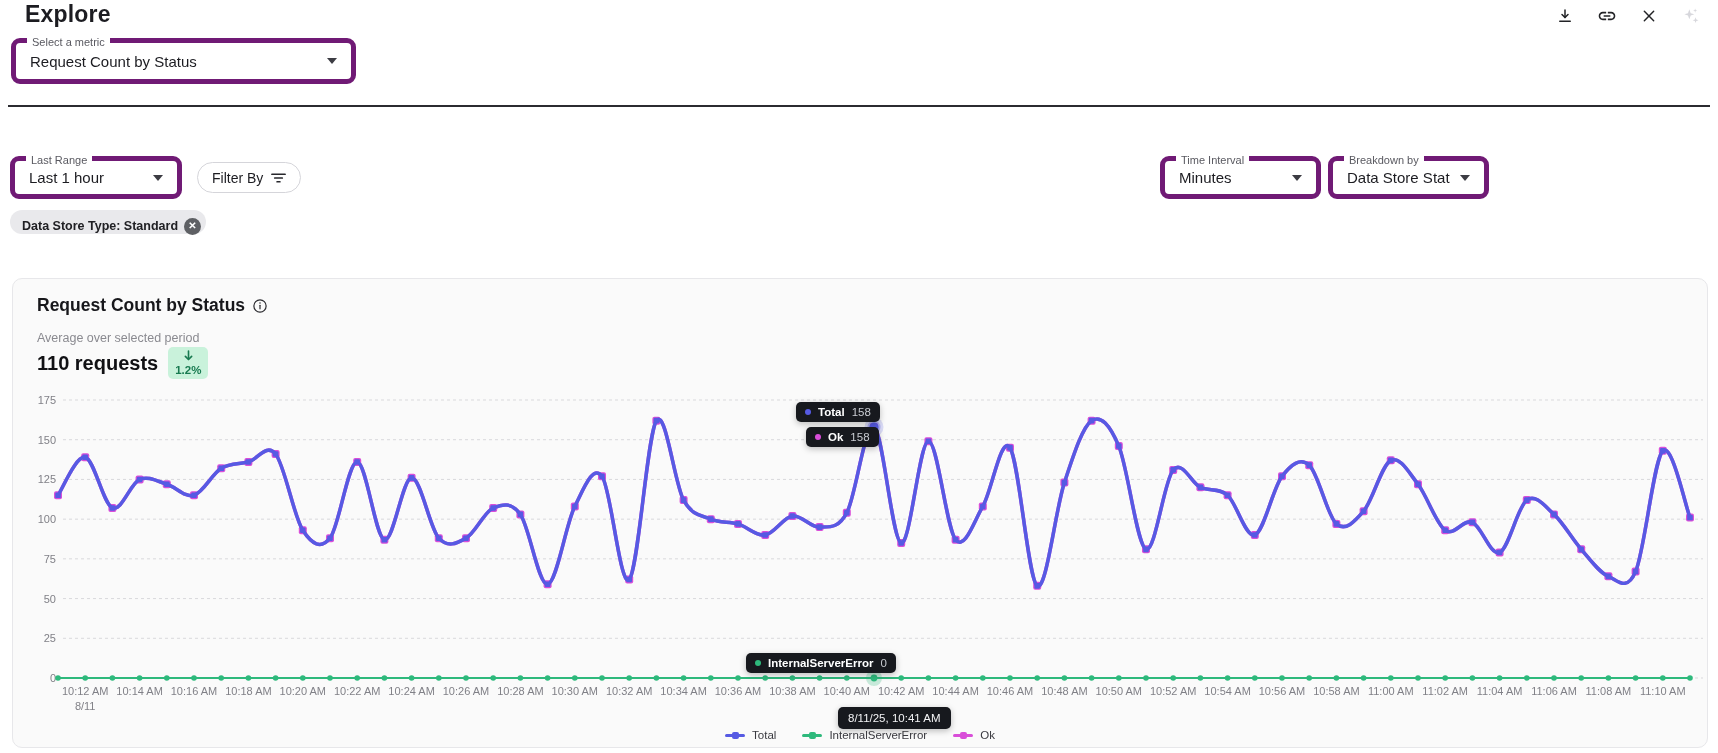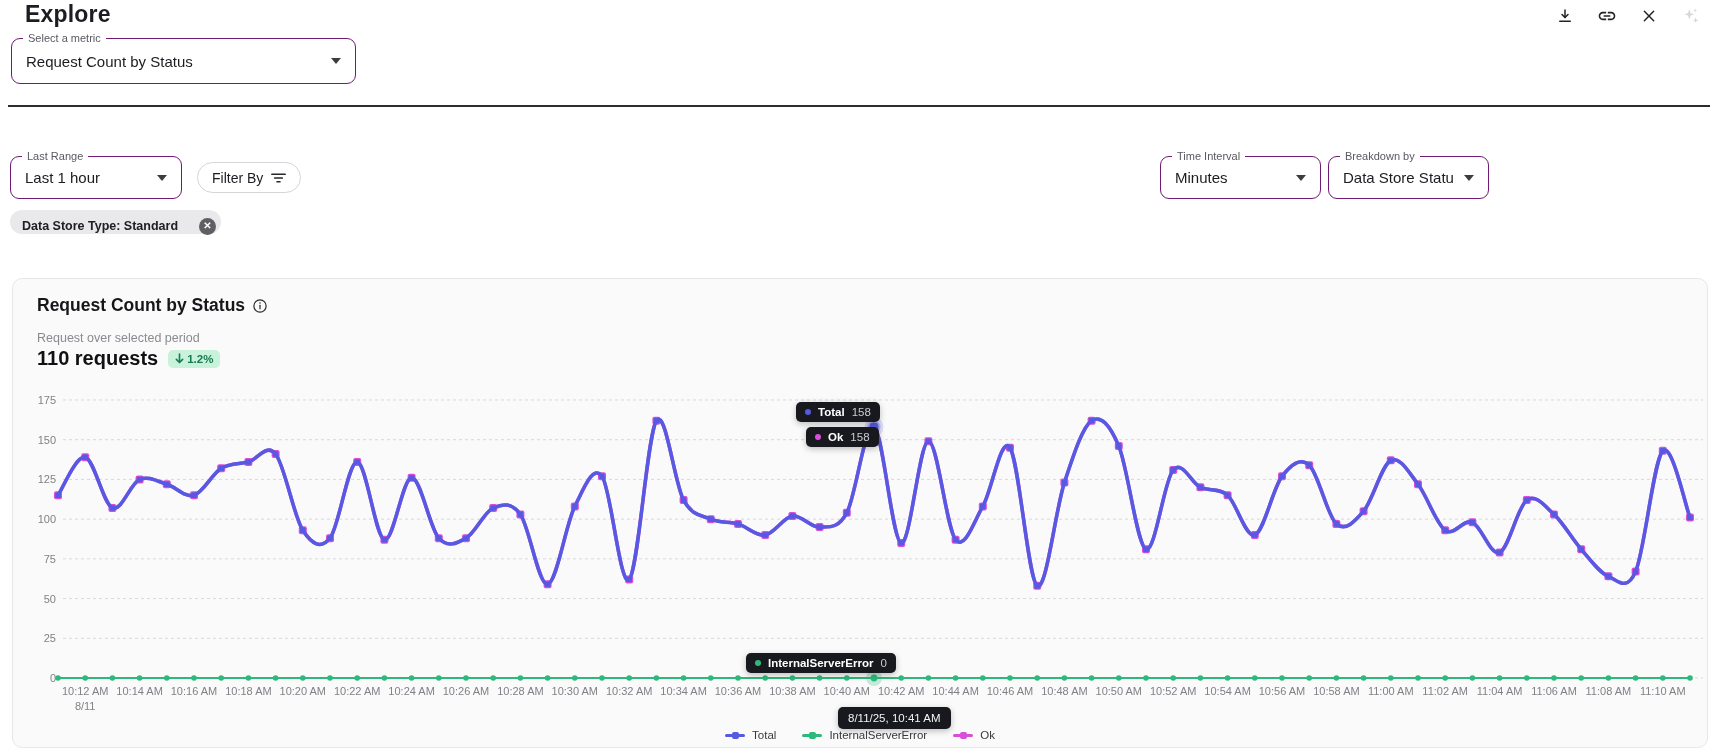--- a/index.html
+++ b/index.html
@@ -9,51 +9,51 @@
   #stage { position:relative; width:1718px; height:753px; }
 
   
   .page-title { left:25px; top:1px; font-size:23px; font-weight:800; letter-spacing:.2px; }
   .top-icons { right:16px; top:5px; display:flex; gap:20px; align-items:center; }
   .icon-btn { width:22px; height:22px; display:flex; align-items:center; justify-content:center;
               cursor:pointer; background:none; border:none; }
   .icon-btn svg { display:block; }
 
   
-  .field { position:absolute; background:#fff; border:1px solid #701a75; border-radius:9px;
+  .field { position:absolute; background:#fff; border:5px solid #701a75; border-radius:9px;
            display:flex; align-items:center; padding:0 14px; cursor:pointer; }
   .field .flabel { position:absolute; top:-7px; left:11px; background:#fff; padding:0 5px;
                    font-size:11px; color:#595960; line-height:13px; white-space:nowrap; }
   .field .fvalue { font-size:15px; color:#1c1c21; flex:1; white-space:nowrap; overflow:hidden; }
   .caret { width:0; height:0; border-left:5px solid transparent; border-right:5px solid transparent;
            border-top:6px solid #3c3c43; margin-left:10px; flex:none; }
 
   .divider { left:8px; top:105px; width:1702px; border-top:2px solid #2b2b30; }
 
   .pill-btn { position:absolute; left:197px; top:162px; height:31px; padding:0 14px;
               border:1px solid #d5d5da; border-radius:16px; background:#fff; display:flex;
               align-items:center; gap:8px; font-size:14px; color:#1c1c21; cursor:pointer;justify-content:center; }
 
   .chip { position:absolute; left:10px; top:210px; height:24px; background:#e9e9ec;
-          border-radius:13px; display:flex; align-items:center; gap:21px; padding:8px 5px 0 12px;
+          border-radius:13px; display:flex; align-items:center; gap:6px; padding:8px 5px 0 12px;
           font-size:12.5px; font-weight:700; color:#202024; }
   .chip-x { width:17px; height:17px; border-radius:50%; background:#5e6064; color:#fff;
             display:flex; align-items:center; justify-content:center; font-size:10px;
             font-weight:700; cursor:pointer; line-height:1; }
 
   
   .card { left:12px; top:278px; width:1696px; height:470px; background:#fafafa;
           border:1px solid #e7e7ea; border-radius:10px; }
   .card-title-row { position:absolute; left:24px; top:16px; display:flex; align-items:center; gap:7px; }
   .card-title { font-size:17.5px; font-weight:800; color:#17171b; }
   .card-sub { position:absolute; left:24px; top:52px; font-size:12.5px; color:#8a8a90; }
   .summary-row { position:absolute; left:24px; top:68px; display:flex; align-items:center; gap:10px; }
   .summary-val { font-size:20px; font-weight:800; color:#111114; }
   .delta-badge { background:#c9f2db; color:#187a50; font-size:11.5px; font-weight:700;
-                 border-radius:5px; padding:3px 7px; display:flex; align-items:center; gap:3px; }
+                 border-radius:5px; padding:3px 7px; display:flex; align-items:center; gap:3px;flex-direction:column; }
 
   .tip { position:absolute; background:#17191e; border-radius:5px; padding:4px 9px;
          display:flex; align-items:center; gap:7px; font-size:11.5px; white-space:nowrap;
          box-shadow:0 2px 6px rgba(0,0,0,.25); z-index:5; }
   .tip .dot { width:6px; height:6px; border-radius:50%; flex:none; }
   .tip .tlabel { color:#ffffff; font-weight:700; }
   .tip .tval { color:#c8cbd1; }
   .tip.datetip { color:#f3f3f5; padding:5px 10px;margin-top:28px; }
 
   .legend { position:absolute; left:0; top:450px; width:100%; display:flex; gap:26px;
@@ -144,21 +144,21 @@
 
     <div class="card-title-row">
       <span class="card-title">Request Count by Status</span>
       <svg width="16" height="16" viewBox="0 0 24 24" fill="none" stroke="#2a2a2f" stroke-width="1.8">
         <circle cx="12" cy="12" r="9.2"></circle>
           <path d="M12 11v5.2" stroke-linecap="round"></path>
           <circle cx="12" cy="7.6" r="1.15" fill="#2a2a2f" stroke="none"></circle>
       </svg>
     </div>
 
-    <div class="card-sub">Request over selected period</div>
+    <div class="card-sub">Average over selected period</div>
 
     <div class="summary-row">
       <span class="summary-val">110 requests</span>
       <span class="delta-badge">
         <svg width="9" height="11" viewBox="0 0 10 12" fill="none" stroke="#187a50" stroke-width="1.8" stroke-linecap="round" stroke-linejoin="round">
           <path d="M5 1v9"></path>
             <path d="M1.5 7L5 10.5 8.5 7"></path>
         </svg>
         <span>1.2%</span>
       </span>

